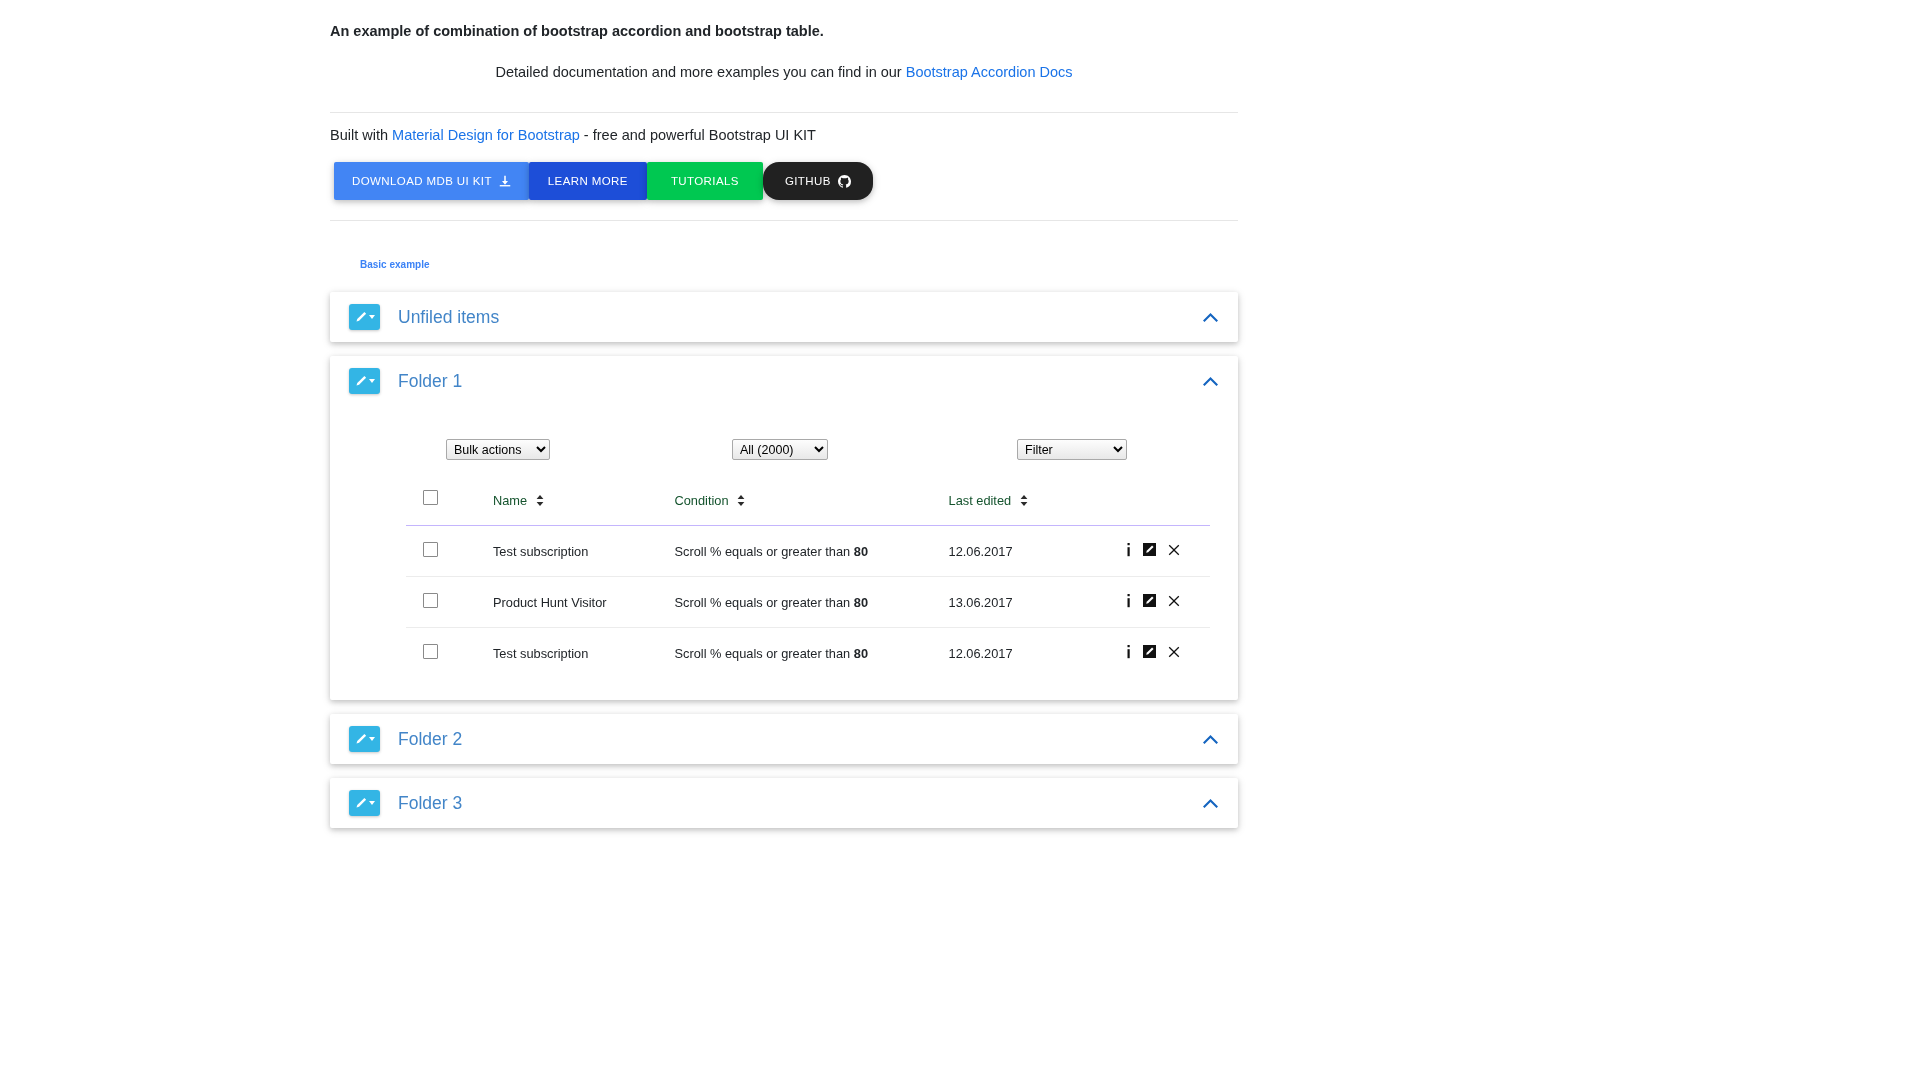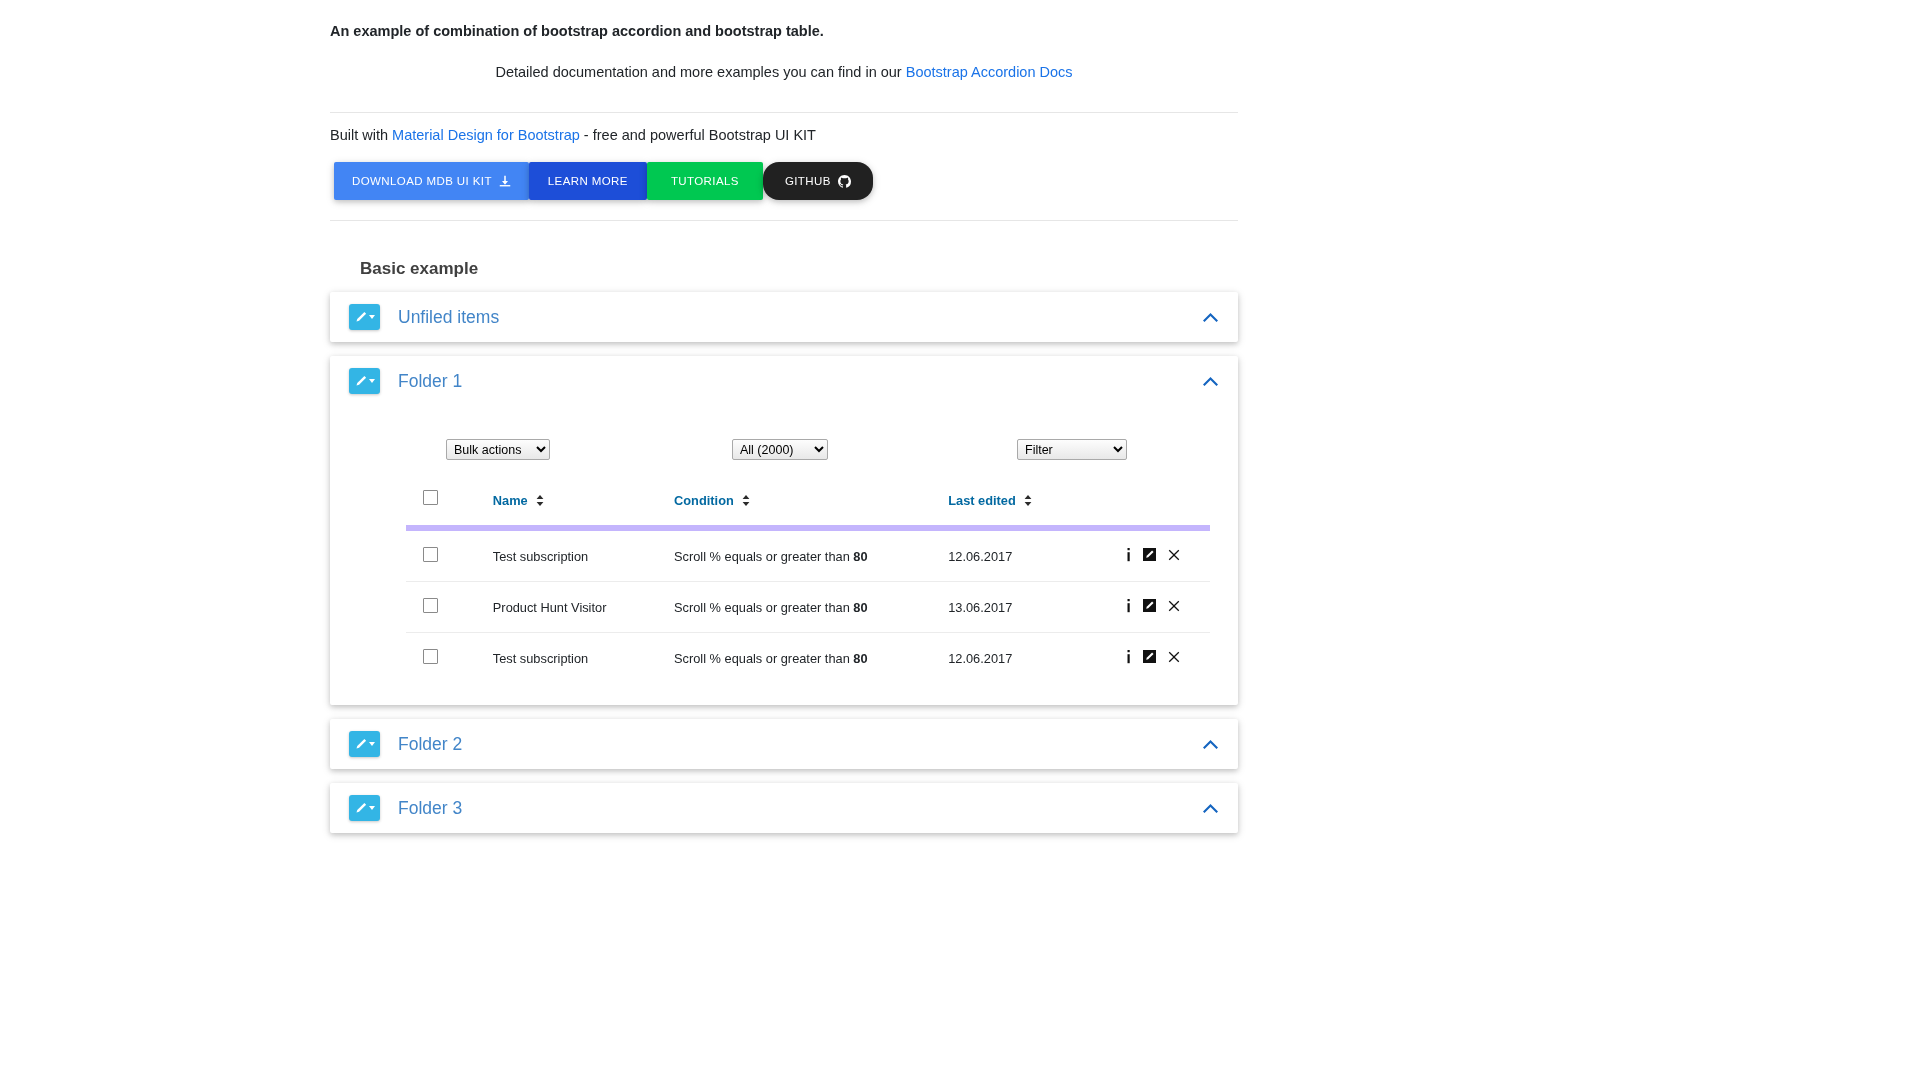--- a/index.html
+++ b/index.html
@@ -91,23 +91,23 @@
   .btn-learn    { background: #1d4ed8; min-width: 118px; }
   .btn-tutorial { background: #00c851; min-width: 116px; }
   .btn-github   { background: #212121; min-width: 110px; border-radius: 16px; }
   .btn svg { display: block; fill: #fff; }
 
   
   .section-heading {
     position: absolute;
     left: 330px;
     top: 259px;
-    font-size: 17px;
+    font-size: 10px;
     font-weight: bold;
-    color: #404040;
+    color: #3b82f6;
     padding-left: 30px;
   }
 
   
   .accordion {
     position: absolute;
     left: 330px;
     top: 292px;
     width: 908px;
   }
@@ -188,25 +188,25 @@
   #sel-bulk   { position: absolute; left: 40px;  top: 15px; width: 104px; }
   #sel-all    { position: absolute; left: 326px; top: 15px; width: 96px; }
   #sel-filter { position: absolute; left: 611px; top: 15px; width: 110px; }
 
   table.data {
     width: 100%;
     border-collapse: collapse;
     font-size: 12.8px;
   }
   table.data thead th {
-    font-weight: 700;
-    color: #0369a1;
+    font-weight: 400;
+    color: #14532d;
     text-align: left;
     padding: 10px 0 17px 0;
-    border-bottom: 6px solid #c4b5fd;
+    border-bottom: 1px solid #c4b5fd;
     vertical-align: bottom;
     white-space: nowrap;
   }
   table.data tbody td {
     padding: 16px 0 16px 0;
     border-bottom: 1px solid #ececec;
     color: #212529;
     vertical-align: middle;
   }
   table.data tbody tr:last-child td { border-bottom: none; }

